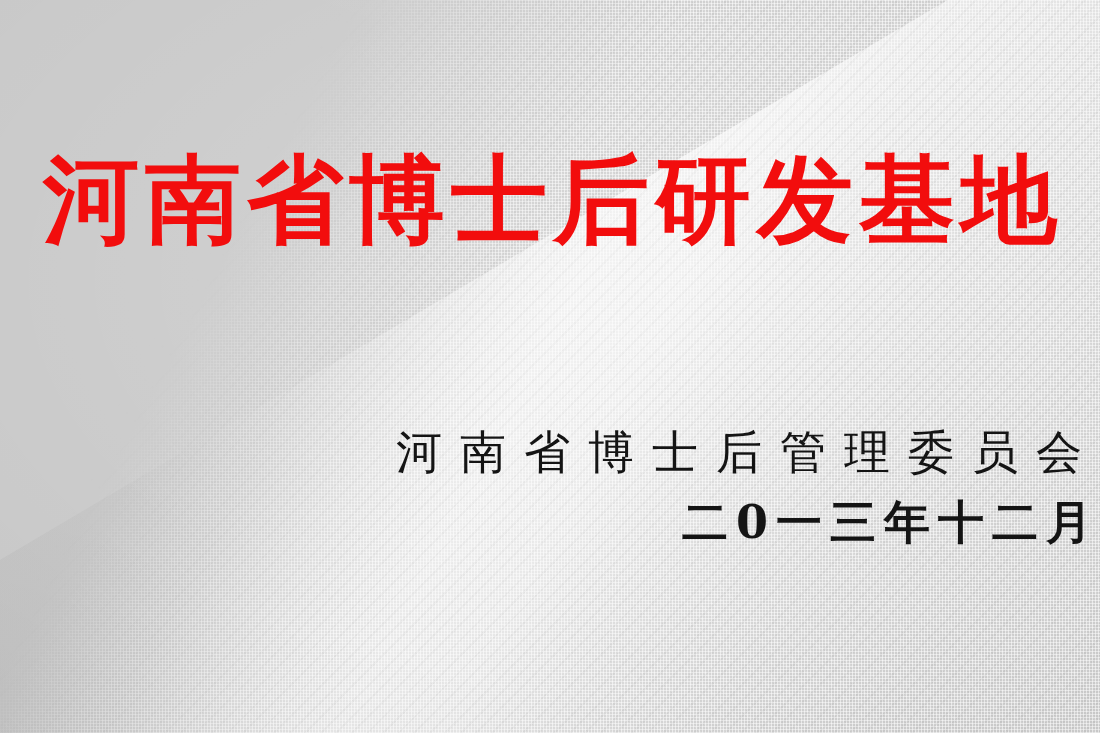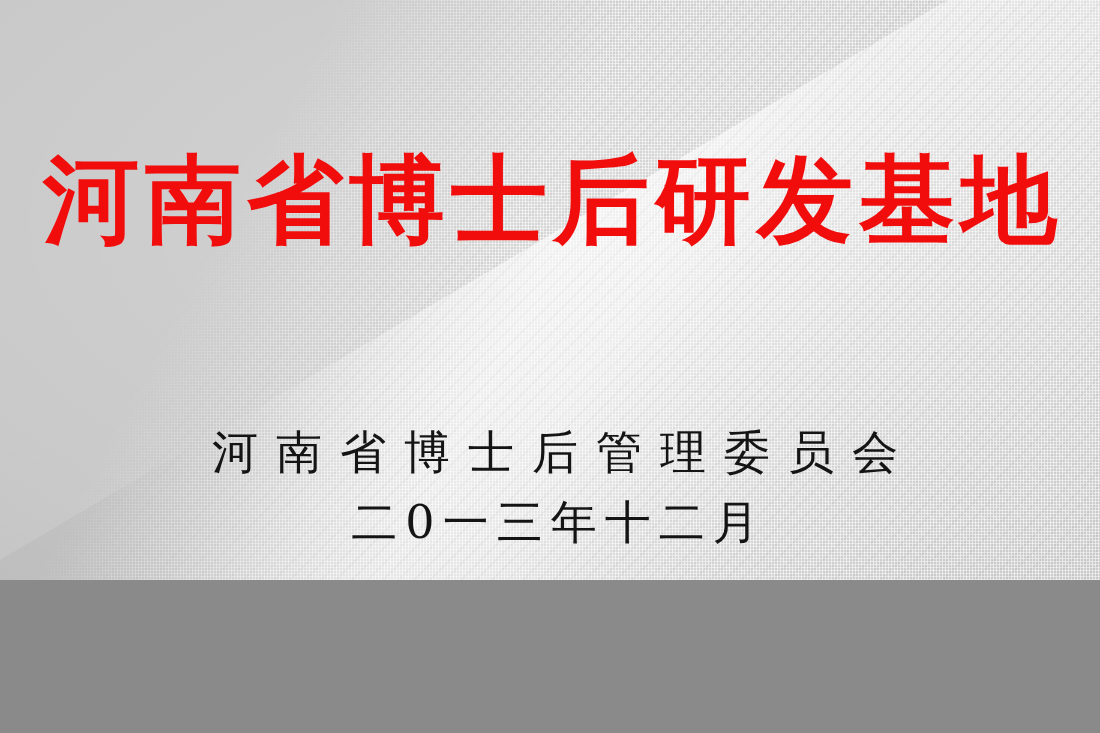--- a/index.html
+++ b/index.html
@@ -4,21 +4,21 @@
 <style>
   html, body {
     margin: 0;
     padding: 0;
     background: #8a8a8a;
   }
 
   #plaque {
     position: relative;
     width: 1100px;
-    height: 580px;
+    height: 733px;
     overflow: hidden;
     background: #e5e5e5;
     font-family: "Liberation Sans", "DejaVu Sans", sans-serif;
     -webkit-font-smoothing: antialiased;
   }
 
   
   .bg-base {
     position: absolute;
     inset: 0;
@@ -152,39 +152,39 @@
     letter-spacing: 2.2px;
     text-indent: 2.2px;
     white-space: nowrap;
   }
 
   .issuer-block {
     position: absolute;
     left: 10px;
     right: 0;
     top: 418px;
-    text-align: center;
+    text-align: right;
     color: #141414;
     font-family: "DejaVu Serif", "Liberation Serif", serif;
     white-space: nowrap;
   }
 
   .issuer-line {
     font-size: 46px;
     line-height: 68px;
     font-weight: 400;
   }
 
   .issuer-line.l1 { letter-spacing: 18px; text-indent: 18px; }
   .issuer-line.l2 { letter-spacing: 8px;  text-indent: 8px; }
 
   .date-line {
     font-size: 46px;
     line-height: 68px;
-    font-weight: 400;
+    font-weight: 700;
     letter-spacing: 8px;
     text-indent: 8px;
     margin-top: 2px;
   }
 </style>
 </head>
 <body>
 
 <div id="plaque">
 

